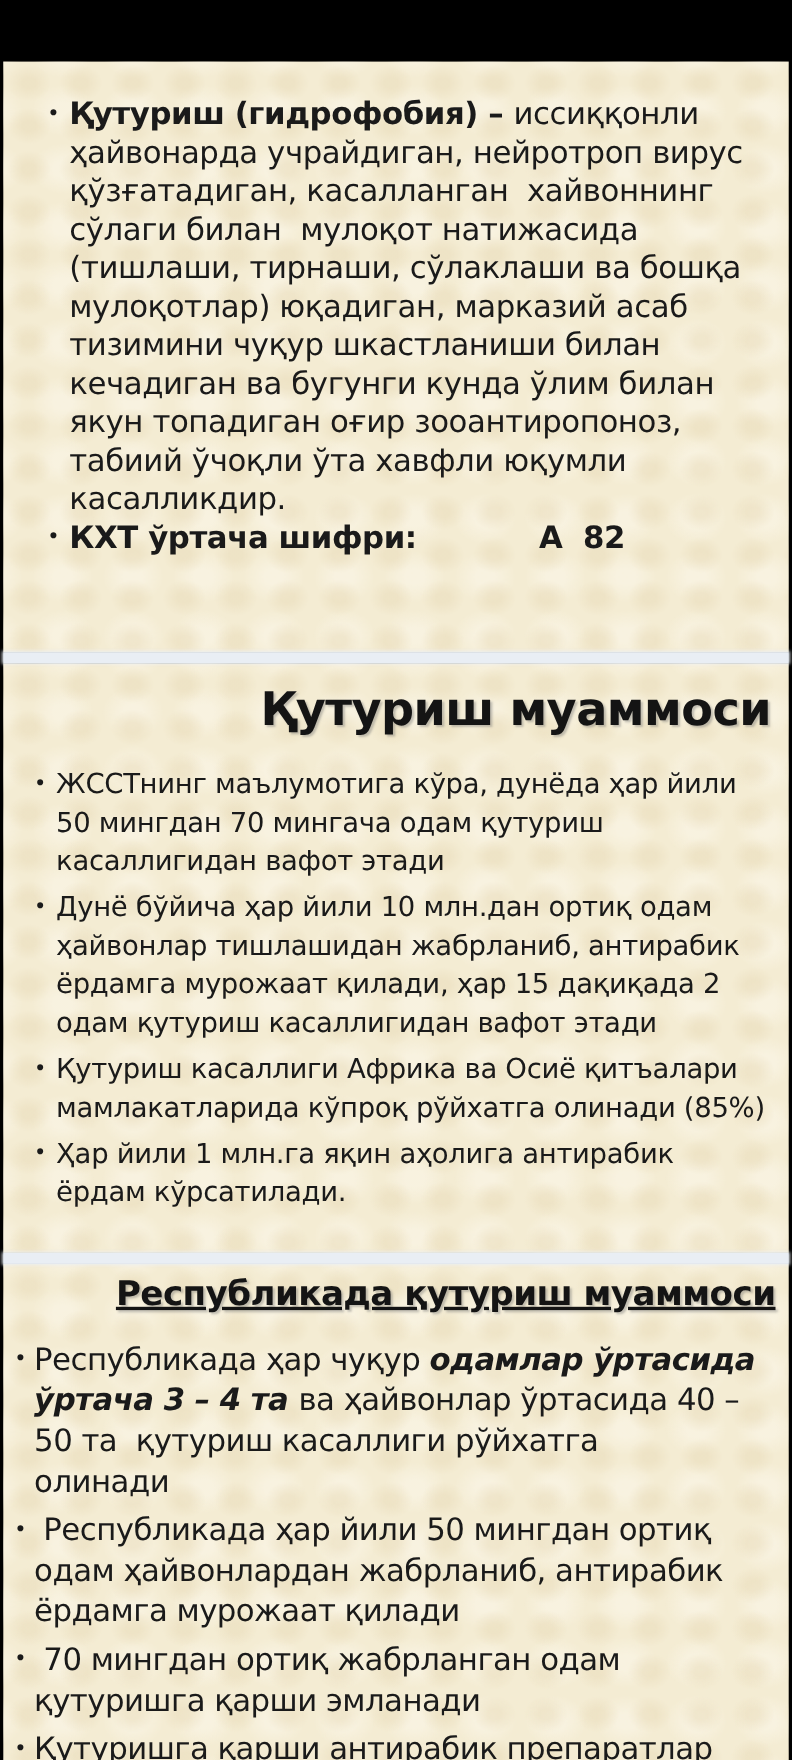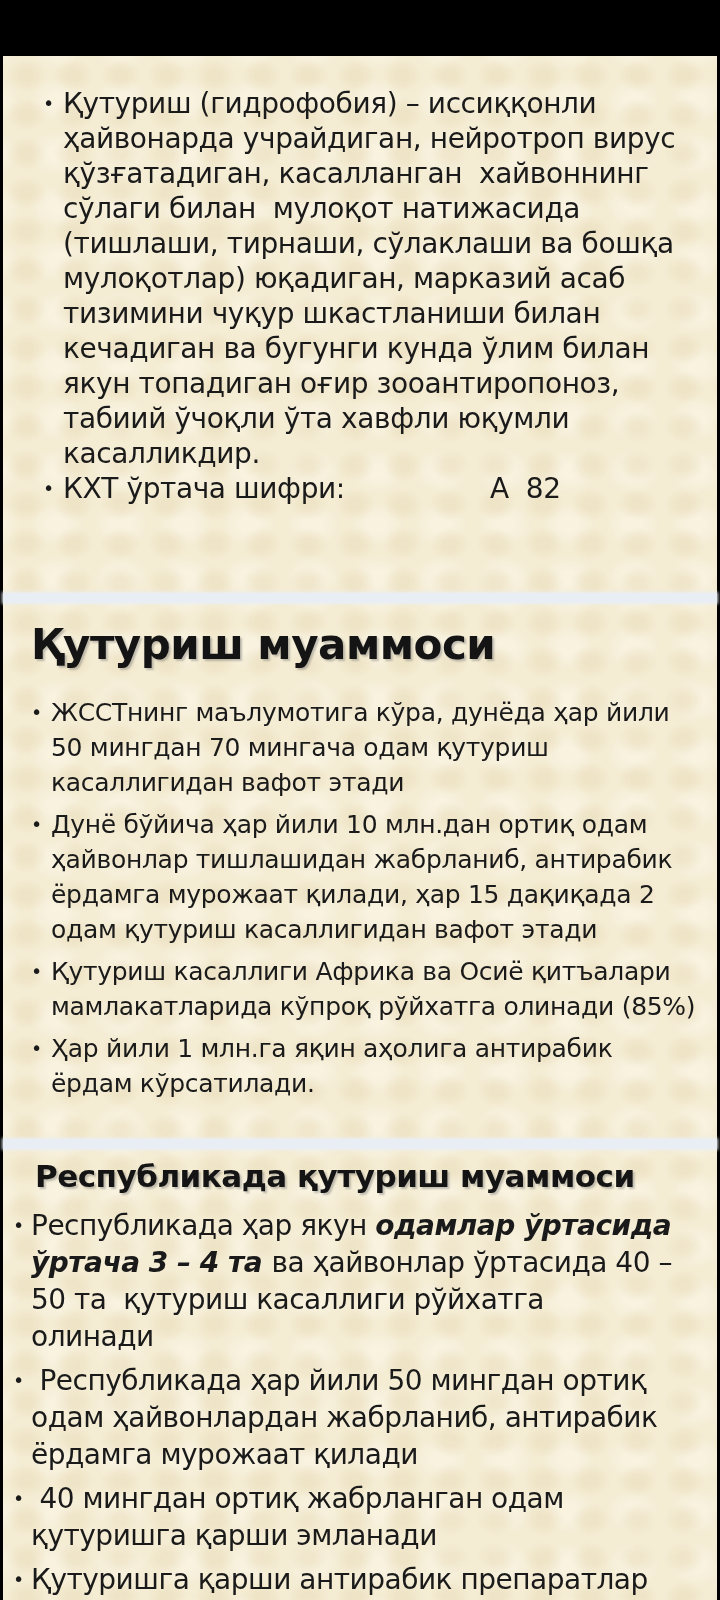--- a/index.html
+++ b/index.html
@@ -60,38 +60,39 @@
   
   .slide3 {
     flex: 1 1 auto;
     padding: 6px 12px 0 10px;
     font-size: 28px;
     line-height: 37px;
     letter-spacing: -0.5px;
   }
   .slide-title {
     margin: 0;
-    text-align: left;
+    text-align: right;
     font-weight: 700;
     color: #141414;
     text-shadow: 2px 2px 2px rgba(110,110,110,0.40);
     white-space: nowrap;
   }
   .slide2 .slide-title {
     font-size: 42px;
     line-height: 52px;
     margin-bottom: 24px;
     letter-spacing: -0.5px;
   }
   .slide3 .slide-title {
     font-size: 31px;
     line-height: 42px;
-    margin-bottom: 10px;
+    margin-bottom: 20px;
     text-indent: 22px;
     letter-spacing: -0.5px;
+    text-decoration: underline;
   }
   .bullet-row {
     display: flex;
     align-items: flex-start;
   }
   .slide2 .bullet-row { margin-bottom: 7px; }
   .slide3 .bullet-row { margin-bottom: 7px; }
   .marker {
     flex: 0 0 auto;
     font-size: 19px;
@@ -99,21 +100,21 @@
     color: #1a1a1a;
   }
   .slide1 .marker { width: 20px; }
   .slide2 .marker { width: 20px; }
   .slide3 .marker { width: 18px; }
   .btext {
     flex: 1 1 auto;
     white-space: pre-wrap;
     word-break: normal;
   }
-  .b { font-weight: 400; }
+  .b { font-weight: 700; }
   .bi { font-weight: 700; font-style: italic; }
   .code-label {
     display: inline-block;
     width: 427px;
   }
 </style>
 </head>
 <body>
 
 <div class="screen">
@@ -169,34 +170,34 @@
 ёрдам кўрсатилади.</div>
     </div>
   </section>
 
   <div class="divider"></div>
 
   <section class="slide slide3">
     <h2 class="slide-title">Республикада қутуриш муаммоси</h2>
     <div class="bullet-row">
       <span class="marker">•</span>
-      <div class="btext"><span>Республикада ҳар якун </span><span class="bi">одамлар ўртасида
+      <div class="btext"><span>Республикада ҳар чуқур </span><span class="bi">одамлар ўртасида
 ўртача 3 – 4 та </span><span>ва ҳайвонлар ўртасида 40 –
 50 та  қутуриш касаллиги рўйхатга
 олинади</span></div>
     </div>
     <div class="bullet-row">
       <span class="marker">•</span>
       <div class="btext"> Республикада ҳар йили 50 мингдан ортиқ
 одам ҳайвонлардан жабрланиб, антирабик
 ёрдамга мурожаат қилади</div>
     </div>
     <div class="bullet-row">
       <span class="marker">•</span>
-      <div class="btext"> 40 мингдан ортиқ жабрланган одам
+      <div class="btext"> 70 мингдан ортиқ жабрланган одам
 қутуришга қарши эмланади</div>
     </div>
     <div class="bullet-row">
       <span class="marker">•</span>
       <div class="btext">Қутуришга қарши антирабик препаратлар
 харид қилиш учун ҳар йили 1,0 млрд</div>
     </div>
   </section>
 
 </div>

